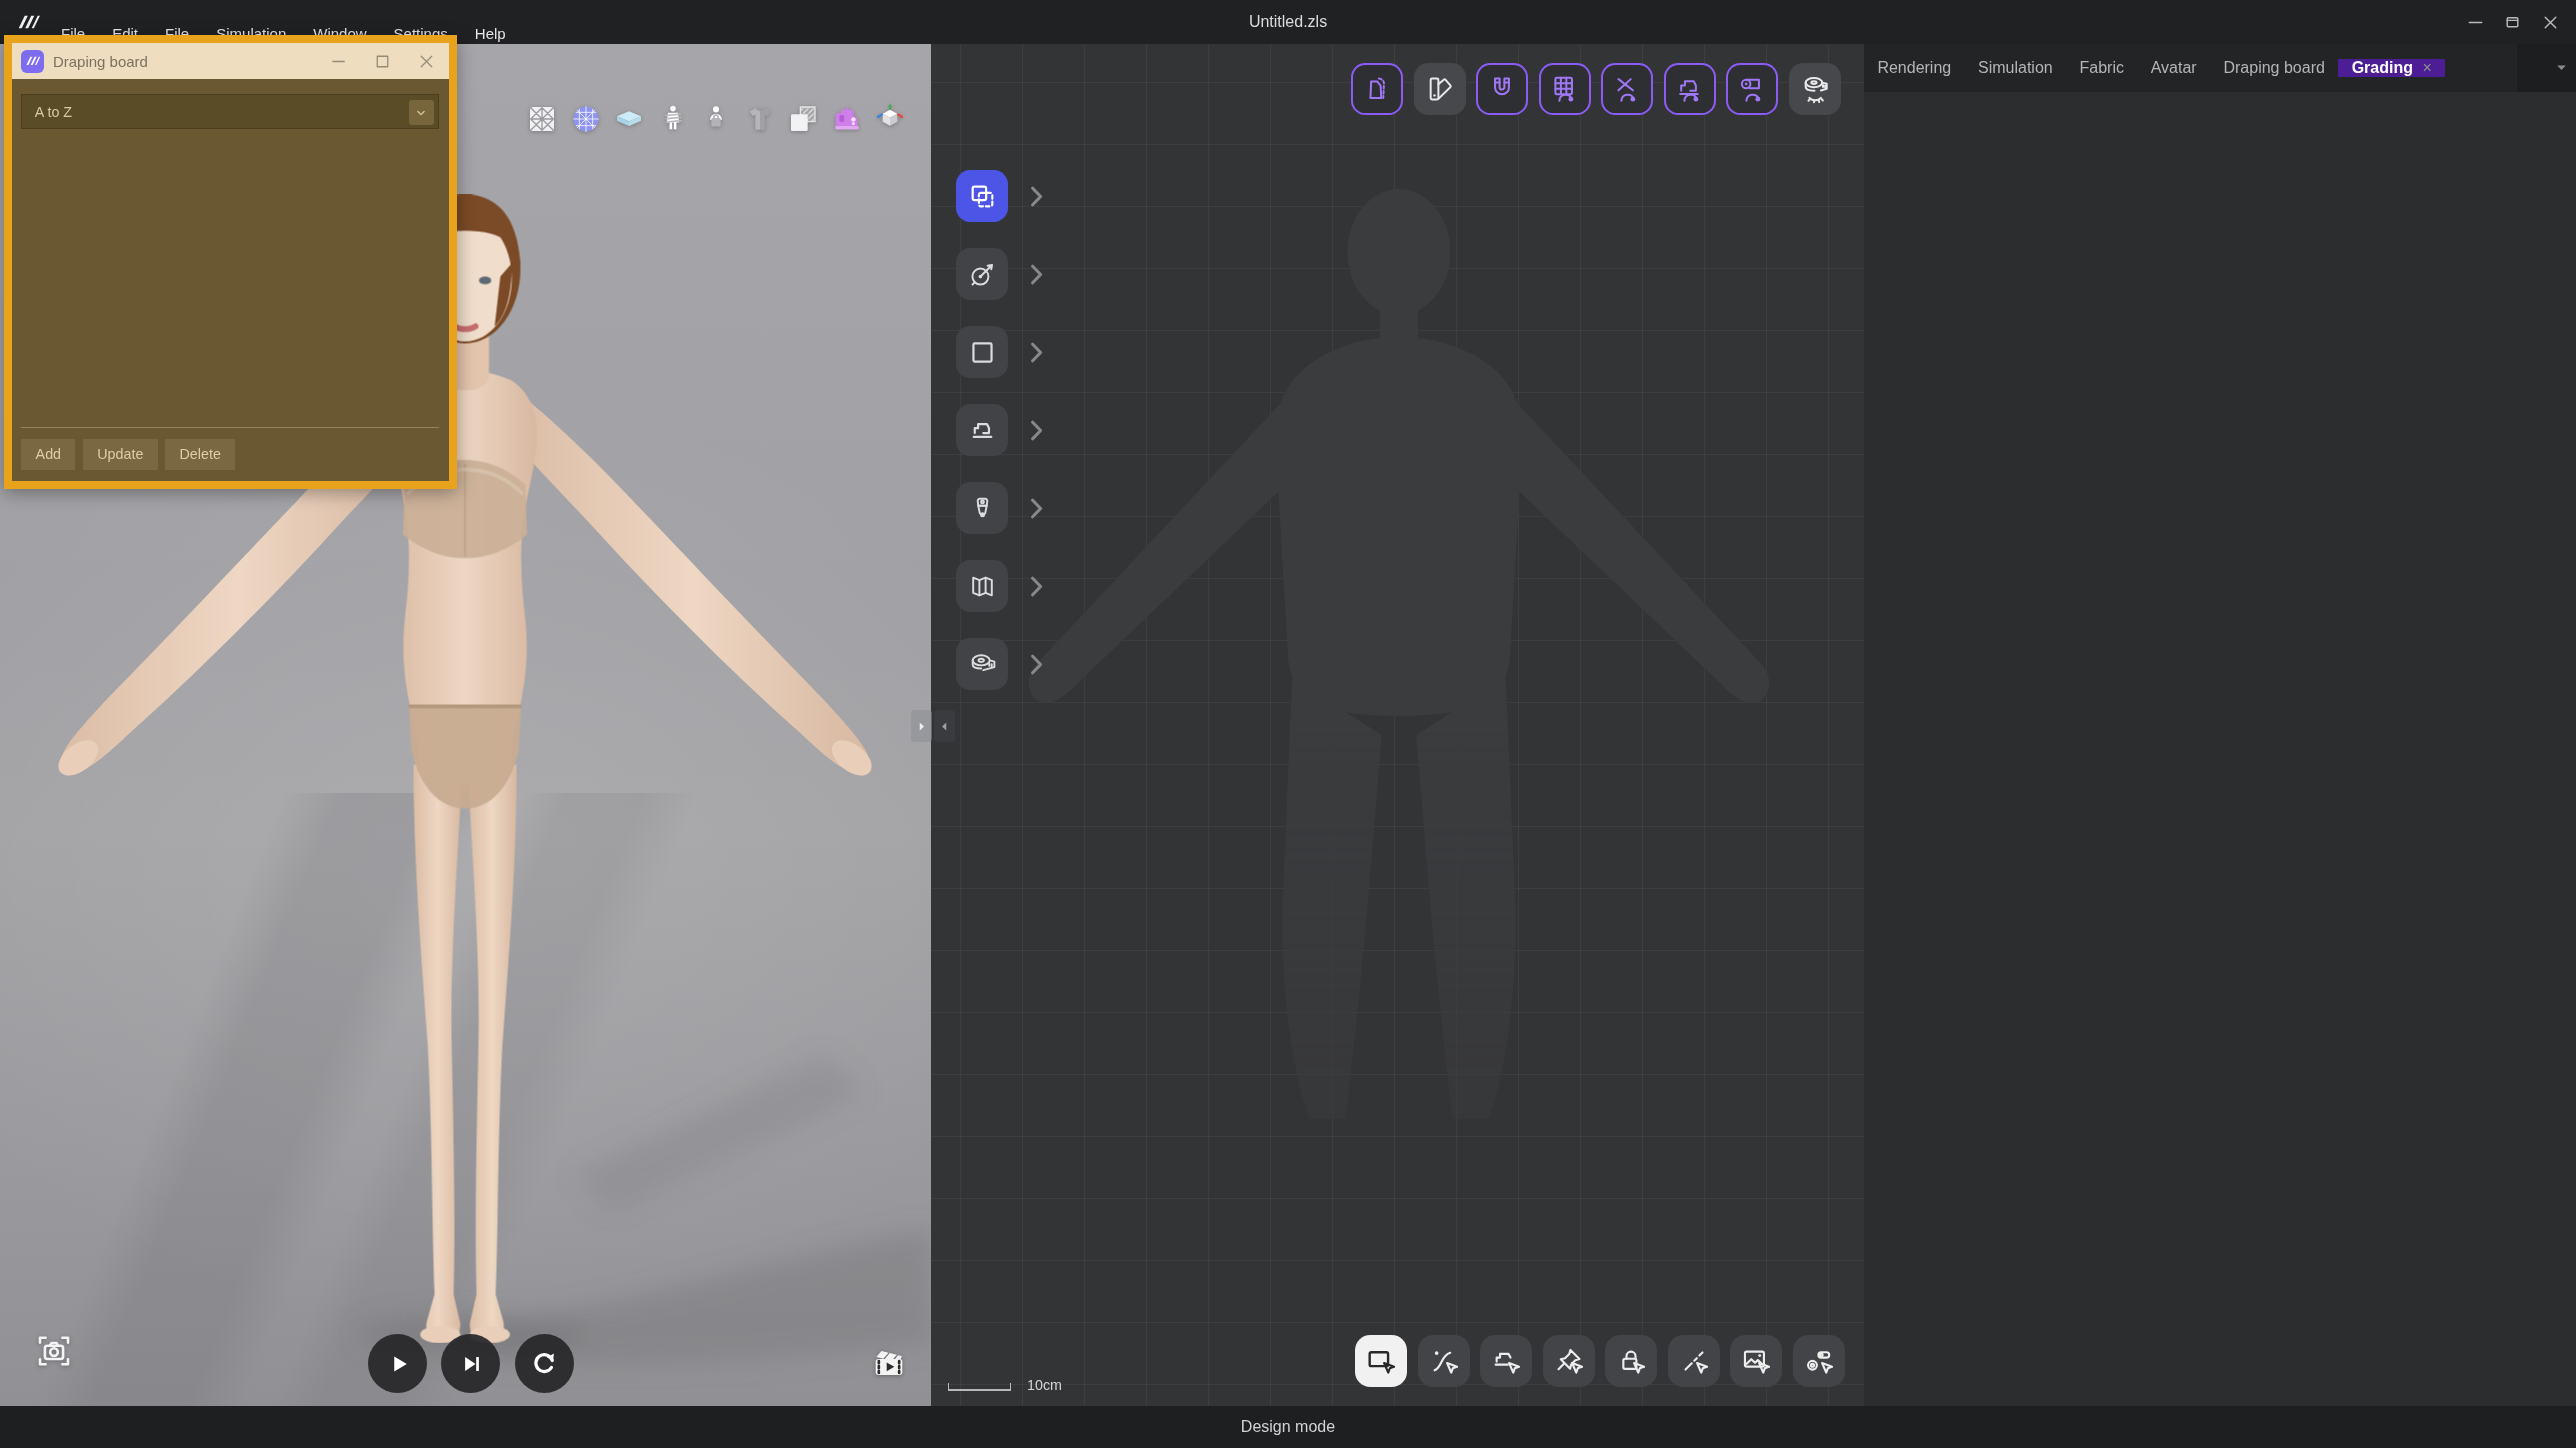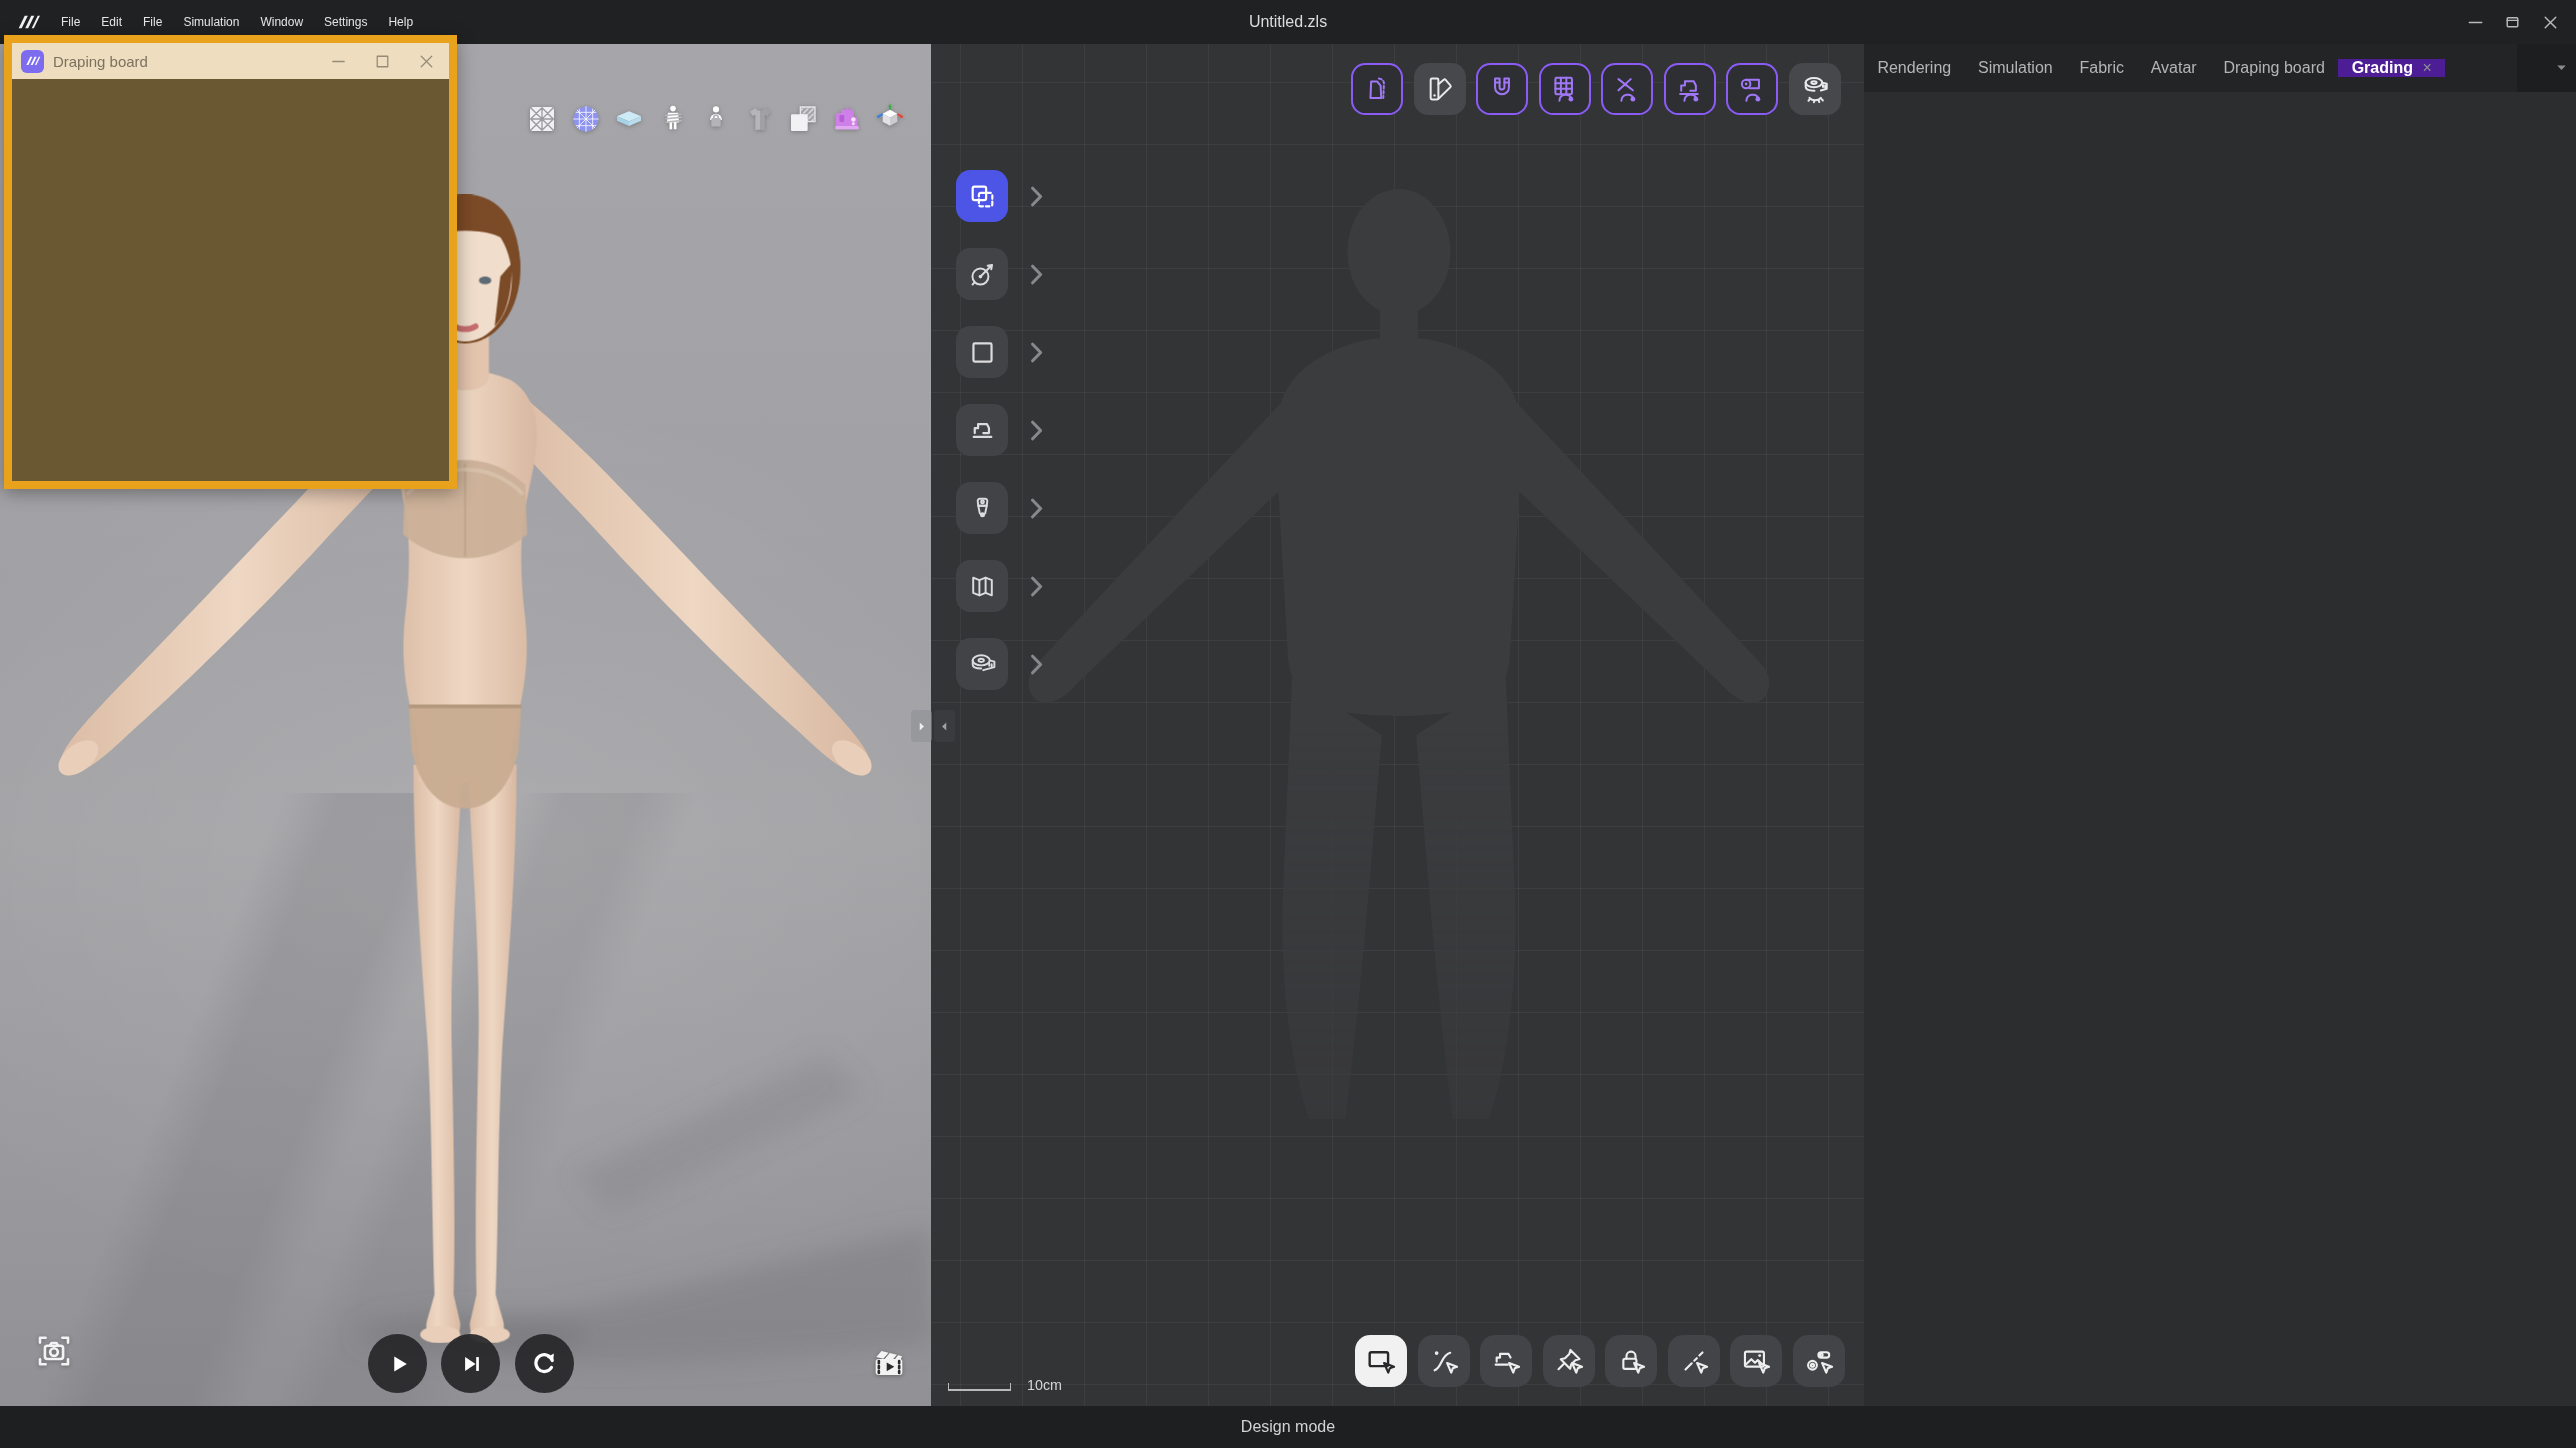--- a/index.html
+++ b/index.html
@@ -2,21 +2,21 @@
 <html><head>
 <meta charset="utf-8">
 <style>
   html,body{margin:0;padding:0;background:#1d1e1f;overflow:hidden}
   *{box-sizing:border-box;font-family:"Liberation Sans",sans-serif}
   #app{position:relative;width:2576px;height:1448px;background:#1d1e1f}
 
   
   #titlebar{position:absolute;left:0;top:0;width:2576px;height:44px;background:#202122;display:flex;align-items:center;color:#e6e6e8}
   #app-logo{position:absolute;left:15.3px;top:9.5px;width:26px;height:26px;color:#f2f2f4}
-  #menu{position:absolute;left:61px;top:0;height:44px;display:flex;align-items:center;gap:21px;font-size:12px}
+  #menu{position:absolute;left:61px;top:0;height:44px;display:flex;align-items:flex-end;gap:27px;font-size:15px}
   .menu-item{padding:1.9px 0;cursor:default}
   #window-title{position:absolute;left:0;top:0;width:2576px;height:44px;display:flex;align-items:center;justify-content:center;font-size:16px;color:#dcdcde;pointer-events:none}
   #win-controls{position:absolute;right:9.5px;top:0;height:44px;display:flex;align-items:center;gap:5.7px}
   #win-controls .icbtn{width:32px;height:32px;color:#b9babc}
   #win-controls .ic{width:23px;height:23px}
 
   
   .icbtn{display:flex;align-items:center;justify-content:center;flex:0 0 auto}
   .ic{display:block;width:100%;height:100%}
   .ic svg{display:block;width:100%;height:100%}
@@ -723,16 +723,34 @@
           </div>
           <div class="icbtn">
             <span class="ic">
               <svg viewBox="0 0 24 24" fill="none" stroke="currentColor" stroke-width="1.5" stroke-linecap="round" stroke-linejoin="round">
                 <path d="M6 6 l12 12 M18 6 l-12 12"></path>
               </svg>
             </span>
           </div>
         </div>
     </div>
+    <div id="dp-body">
+      <div id="dp-dropdown">
+        <span id="dp-dropdown-value">A to Z</span>
+        <span id="dp-dropdown-btn">
+            <span class="ic">
+              <svg viewBox="0 0 24 24" fill="none" stroke="currentColor" stroke-width="1.5" stroke-linecap="round" stroke-linejoin="round">
+                <path d="M7.4 9.8 l4.6 4.6 4.6 -4.6" stroke-width="2"></path>
+              </svg>
+            </span>
+          </span>
+      </div>
+      <div style="flex:1"></div>
+      <div id="dp-footer">
+          <button class="pbtn">Add</button>
+          <button class="pbtn">Update</button>
+          <button class="pbtn">Delete</button>
+        </div>
+    </div>
   </div>
 
 </div>
 
 
 </body></html>

